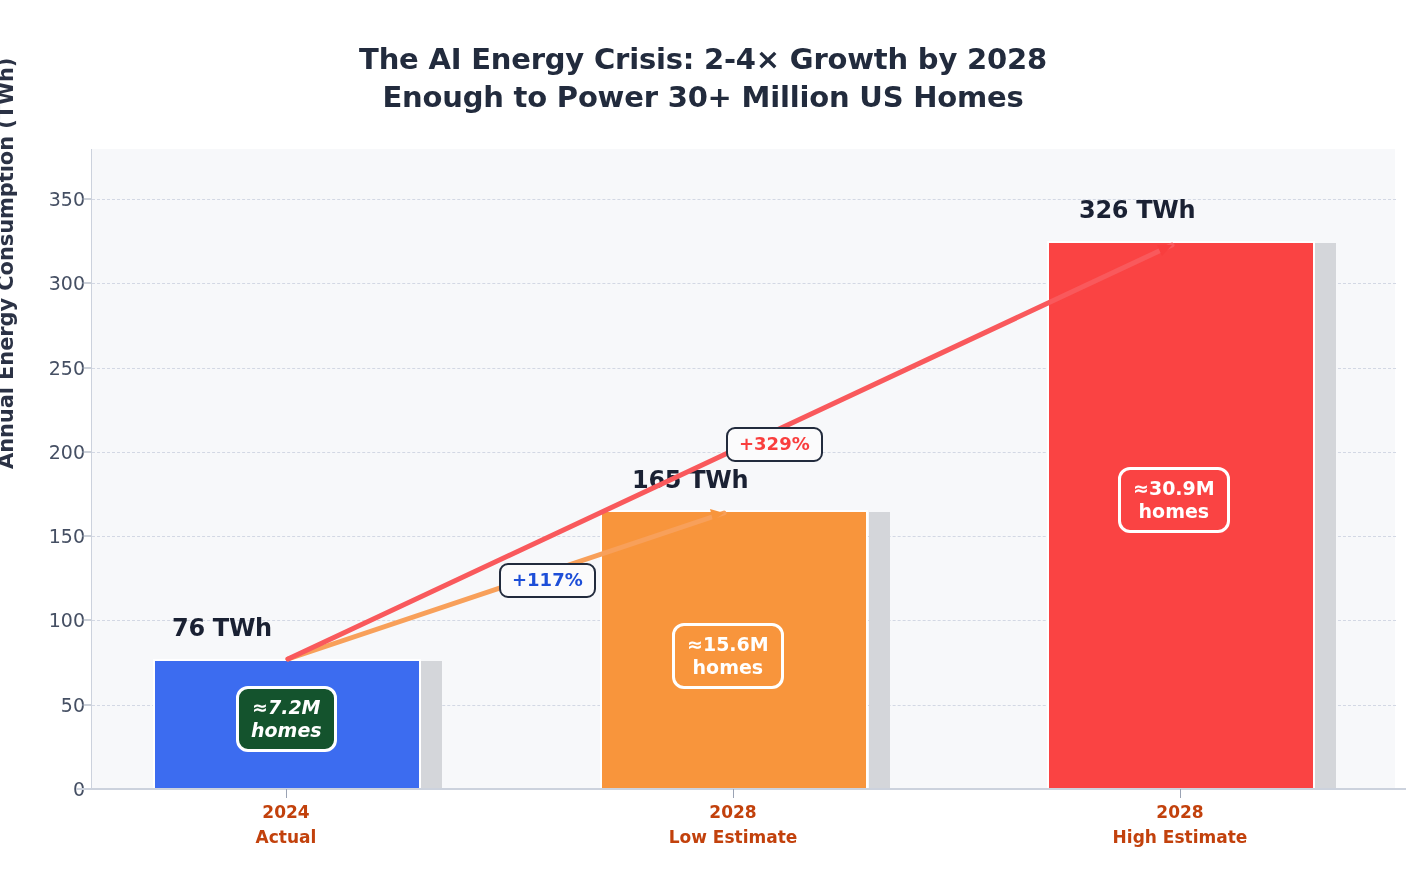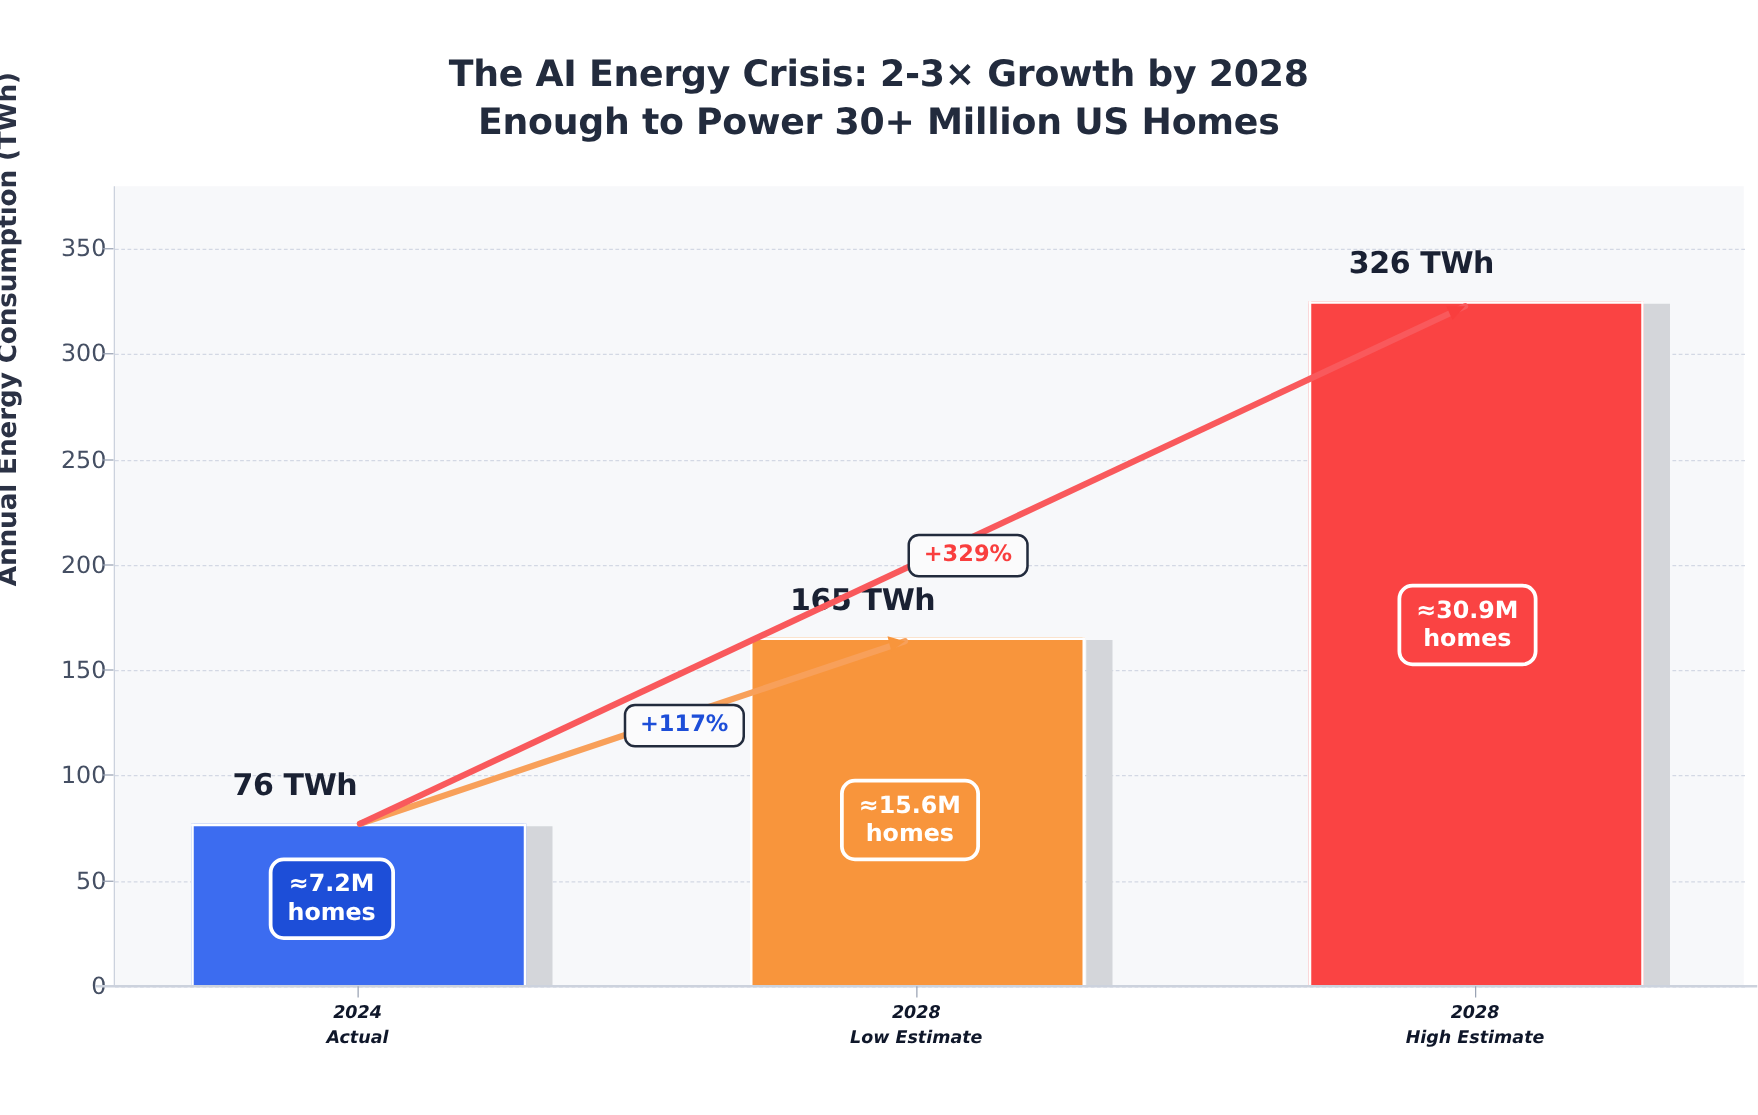--- a/index.html
+++ b/index.html
@@ -100,24 +100,23 @@
   }
 
   
   .xtickmark {
     position: absolute; top: 789px; width: 0; height: 9px;
     border-left: 1.7px solid #9aa3b4;
   }
   .xtick {
     position: absolute; top: 800px;
     text-align: center;
-    color: #0f172a; font-size: 14px; font-weight: bold;
+    color: #c2410c; font-size: 17px; font-weight: bold;
     line-height: 1.45;
     white-space: nowrap;
-    font-style: italic;
   }
   .xtick .xt-year { display: block; font-weight: bold; }
   .xtick .xt-sub  { display: block; font-weight: bold; }
 
   
   svg.arrows {
     position: absolute; left: 0; top: 0;
     width: 1406px; height: 892px;
     overflow: visible;
     pointer-events: none;
@@ -132,21 +131,21 @@
     white-space: nowrap;
     line-height: 1.1;
   }
 </style>
 </head>
 <body>
 
 <div id="root">
 
   <div class="title-block">
-    <span class="title-line">The AI Energy Crisis: 2-3× Growth by 2028</span>
+    <span class="title-line">The AI Energy Crisis: 2-4× Growth by 2028</span>
     <span class="title-line">Enough to Power 30+ Million US Homes</span>
   </div>
 
   <div class="ylabel">Annual Energy Consumption (TWh)</div>
 
   <div class="ytick" style="top:789px">0</div>
   <div class="ytickmark" style="top:789px"></div>
   <div class="ytick" style="top:704.7px">50</div>
   <div class="ytickmark" style="top:704.7px"></div>
   <div class="ytick" style="top:620.4px">100</div>
@@ -176,35 +175,35 @@
     <div class="bar-shadow" style="left:329px;  width:21px; height:128px;"></div>
     <div class="bar-shadow" style="left:777px;  width:21px; height:277px;"></div>
     <div class="bar-shadow" style="left:1223px; width:21px; height:546px;"></div>
 
     <div class="bar" style="left: 61px; width: 268px; height: 130px; background: rgb(60, 108, 240);"></div>
 
     <div class="bar" style="left: 508px; width: 268px; height: 279px; background: rgb(248, 149, 60);"></div>
 
     <div class="bar" style="left: 955px; width: 268px; height: 548px; background: rgb(250, 67, 67);"></div>
 
-    <div class="homes-badge" style="left: 123px; bottom: 37px; background: #1d4ed8;">
+    <div class="homes-badge" style="left: 144px; bottom: 37px; background: #14532d; font-style: italic;">
       <span>≈7.2M</span><br>
       <span>homes</span>
     </div>
     <div class="homes-badge" style="left: 580px; bottom: 100px; background: rgb(248, 149, 60);">
       <span>≈15.6M</span><br>
       <span>homes</span>
     </div>
     <div class="homes-badge" style="left: 1026px; bottom: 256px; background: rgb(250, 67, 67);">
       <span>≈30.9M</span><br>
       <span>homes</span>
     </div>
   </div>
 
-  <div class="bar-value" style="left:186px;  top:614px; width:200px;">76 TWh</div>
+  <div class="bar-value" style="left:172px;  top:614px; width:200px;">76 TWh</div>
   <div class="bar-value" style="left:632px;  top:466px; width:200px;">165 TWh</div>
   <div class="bar-value" style="left:1079px; top:196px; width:200px;">326 TWh</div>
 
   <svg class="arrows">
 
     <line x1="288" y1="659" x2="724" y2="513" stroke="#f8a05a" stroke-width="5" stroke-linecap="round"></line>
     <polygon points="724,513 710,509 713,521" fill="#f8953c"></polygon>
 
     <line x1="288" y1="659" x2="1172" y2="245" stroke="#f9595c" stroke-width="5" stroke-linecap="round"></line>
     <polygon points="1172,245 1157,245 1162,256" fill="#f93e3e"></polygon>

